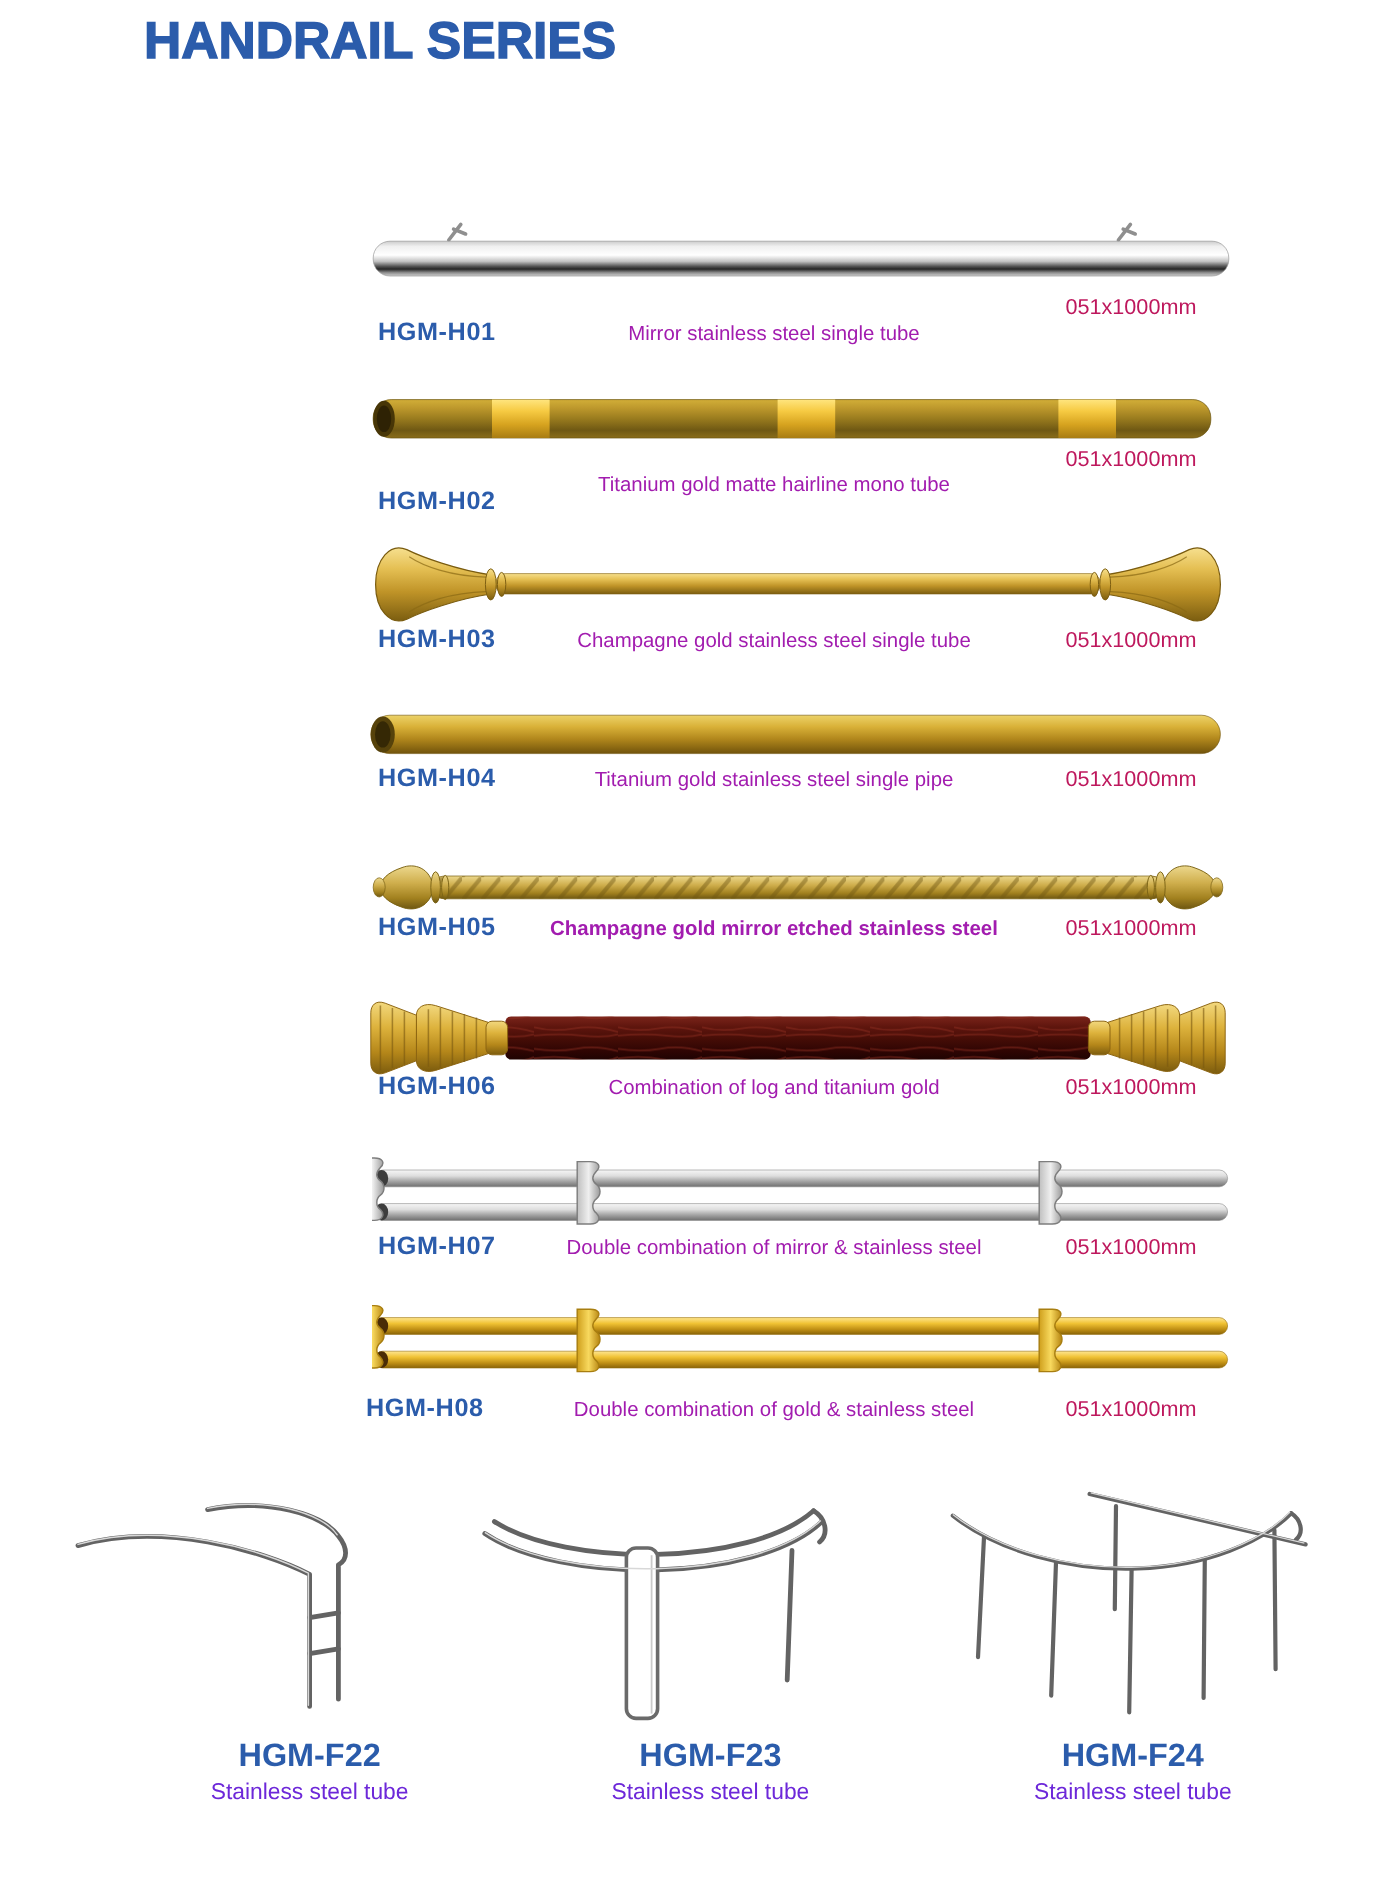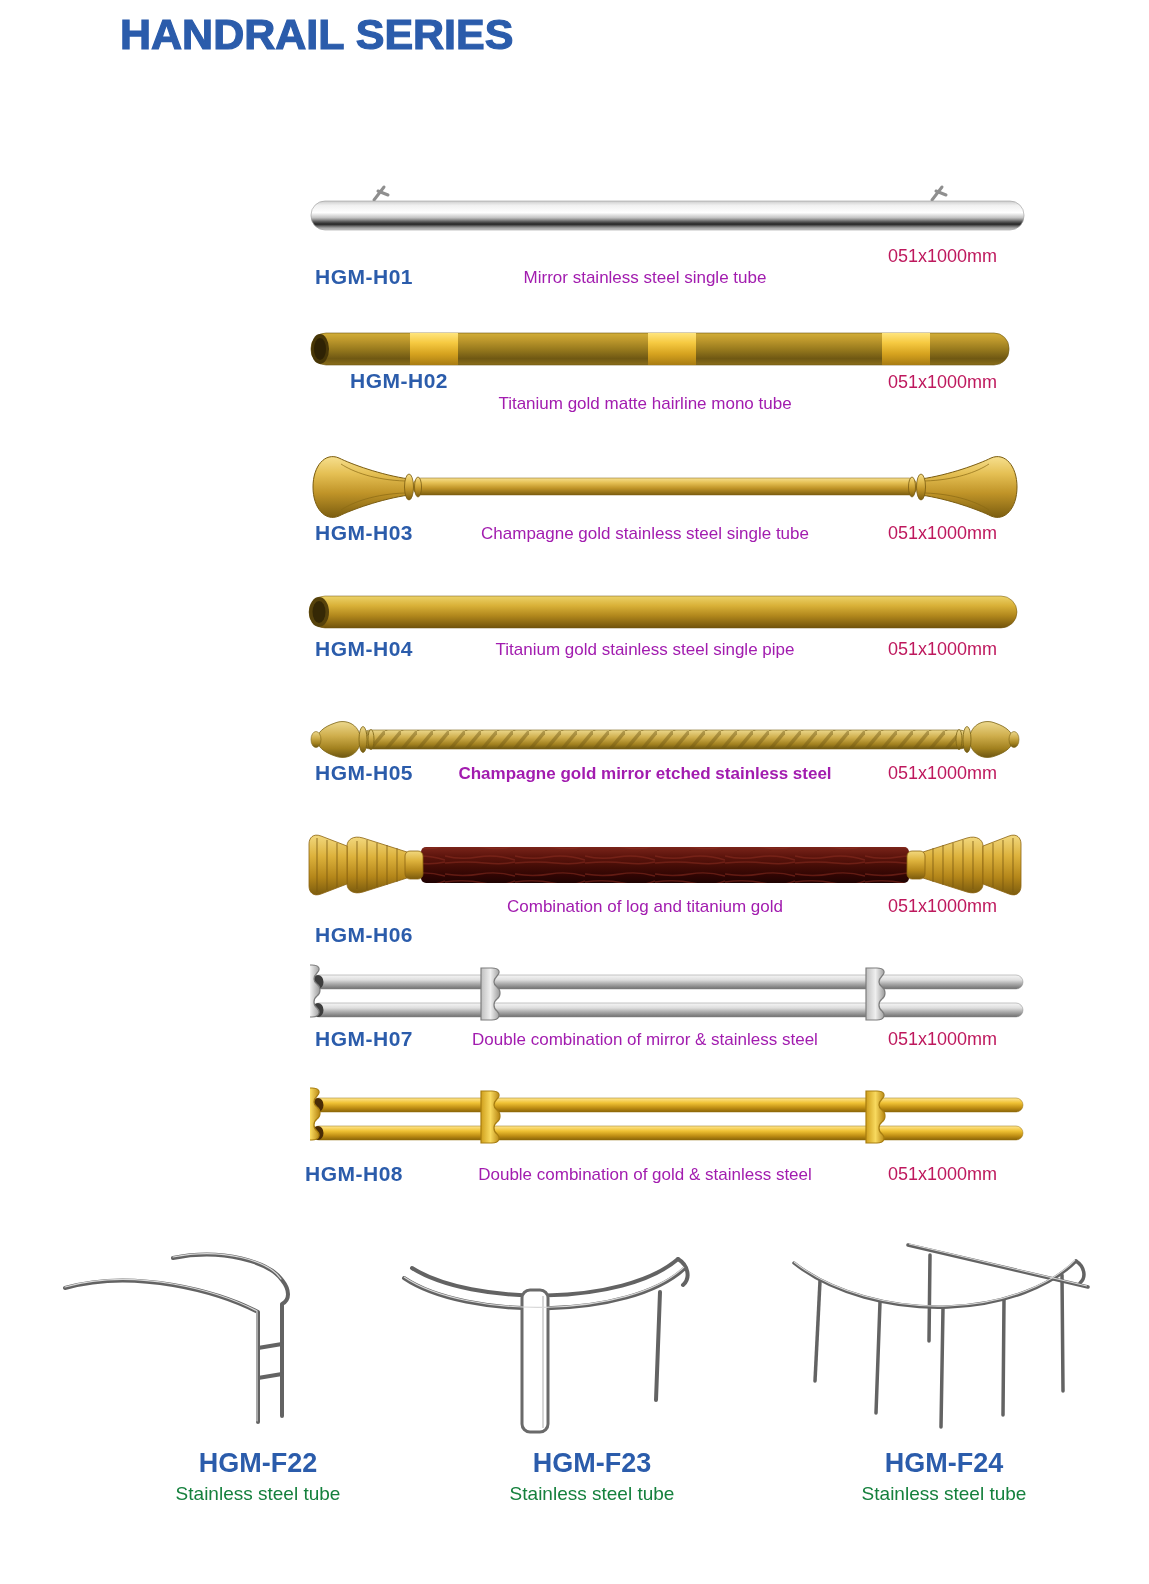--- a/index.html
+++ b/index.html
@@ -5,21 +5,21 @@
   html,body{margin:0;padding:0;background:#ffffff;}
   .page{position:relative;width:1149px;height:1584px;background:#fff;overflow:hidden;
         font-family:"Liberation Sans", sans-serif;border-radius:11px;}
   .abs{position:absolute;}
   .title{left:120px;top:10px;font-size:43px;font-weight:bold;color:var(--blue,#2b5cab);
          letter-spacing:0px;-webkit-text-stroke:1.2px var(--blue,#2b5cab);}
   .code{font-size:21px;font-weight:bold;color:var(--blue,#2b5cab);letter-spacing:.5px;}
   .desc{font-size:17px;color:#a21caf;width:450px;left:420px;text-align:center;}
   .dims{font-size:18px;color:#be185d;width:145px;right:152px;text-align:right;}
   .fcode{font-size:27px;font-weight:bold;color:var(--blue,#2b5cab);width:300px;text-align:center;}
-  .fsub{font-size:19px;color:#15803d;width:300px;text-align:center;}
+  .fsub{font-size:19px;color:#6d28d9;width:300px;text-align:center;}
   svg{display:block;}
 </style>
 </head>
 <body>
 
 <div class="page">
 
   <div class="abs title">HANDRAIL SERIES</div>
 
   <div>
@@ -71,21 +71,21 @@
         </defs>
         <rect x="1" y="4" width="698" height="32" rx="15" fill="url(#gGoldM2)" stroke="#6b5510" stroke-width="0.6"></rect>
         <rect x="100" y="4" width="48" height="32" fill="url(#gGoldB2)"></rect>
         <rect x="338" y="4" width="48" height="32" fill="url(#gGoldB2)"></rect>
         <rect x="572" y="4" width="48" height="32" fill="url(#gGoldB2)"></rect>
         <ellipse cx="10" cy="20" rx="9" ry="15" fill="#473607"></ellipse>
         <ellipse cx="10" cy="20" rx="6" ry="11" fill="#2e2204"></ellipse>
       </svg>
     </div>
     <div class="abs dims" style="top:372px;">051x1000mm</div>
-    <div class="abs code" style="left:315px;top:369px;margin-left:35px;">HGM-H02</div>
+    <div class="abs code" style="left:315px;top:406px;">HGM-H02</div>
     <div class="abs desc" style="top:394px;">Titanium gold matte hairline mono tube</div>
   </div>
 
   <div>
     <div class="abs" style="left:305px;top:450px;">
       <svg width="720" height="74" viewBox="0 0 720 74">
         <defs>
           <linearGradient id="gGold3" x1="0" y1="0" x2="0" y2="1">
             <stop offset="0" stop-color="#f6df8e"></stop>
               <stop offset="0.28" stop-color="#e5c054"></stop>
@@ -185,21 +185,21 @@
         <g id="tas6">
           <path d="M102,20 L58,6 C48,3 42,8 42,14 L42,52 C42,58 48,63 58,60 L102,46 Z" fill="url(#gGold6)" stroke="#8a6210" stroke-width="0.8"></path>
           <path d="M52,9 L52,57 M62,8 L62,58 M72,11 L72,55 M82,13 L82,53 M92,16 L92,50" stroke="#7a5810" stroke-width="1.3" opacity="0.6" fill="none"></path>
           <path d="M42,14 L16,4 C8,1 4,6 4,12 L4,54 C4,60 8,65 16,62 L42,52 Z" fill="url(#gGold6)" stroke="#8a6210" stroke-width="0.8"></path>
           <path d="M12,6 L12,60 M22,8 L22,58 M32,11 L32,55" stroke="#7a5810" stroke-width="1.3" opacity="0.6" fill="none"></path>
           <rect x="100" y="19" width="18" height="28" rx="5" fill="url(#gGold6)" stroke="#8a6210" stroke-width="0.8"></rect>
         </g>
         <use href="#tas6" transform="translate(720,0) scale(-1,1)"></use>
       </svg>
     </div>
-    <div class="abs code" style="left:315px;top:923px;">HGM-H06</div>
+    <div class="abs code" style="left:315px;top:894px;">HGM-H06</div>
     <div class="abs desc" style="top:897px;">Combination of log and titanium gold</div>
     <div class="abs dims" style="top:896px;">051x1000mm</div>
   </div>
 
   <div>
     <div class="abs" style="left:310px;top:963px;">
       <svg width="715" height="62" viewBox="0 0 715 62">
         <defs>
           <linearGradient id="gSilv7" x1="0" y1="0" x2="0" y2="1">
             <stop offset="0" stop-color="#f6f6f6"></stop>

